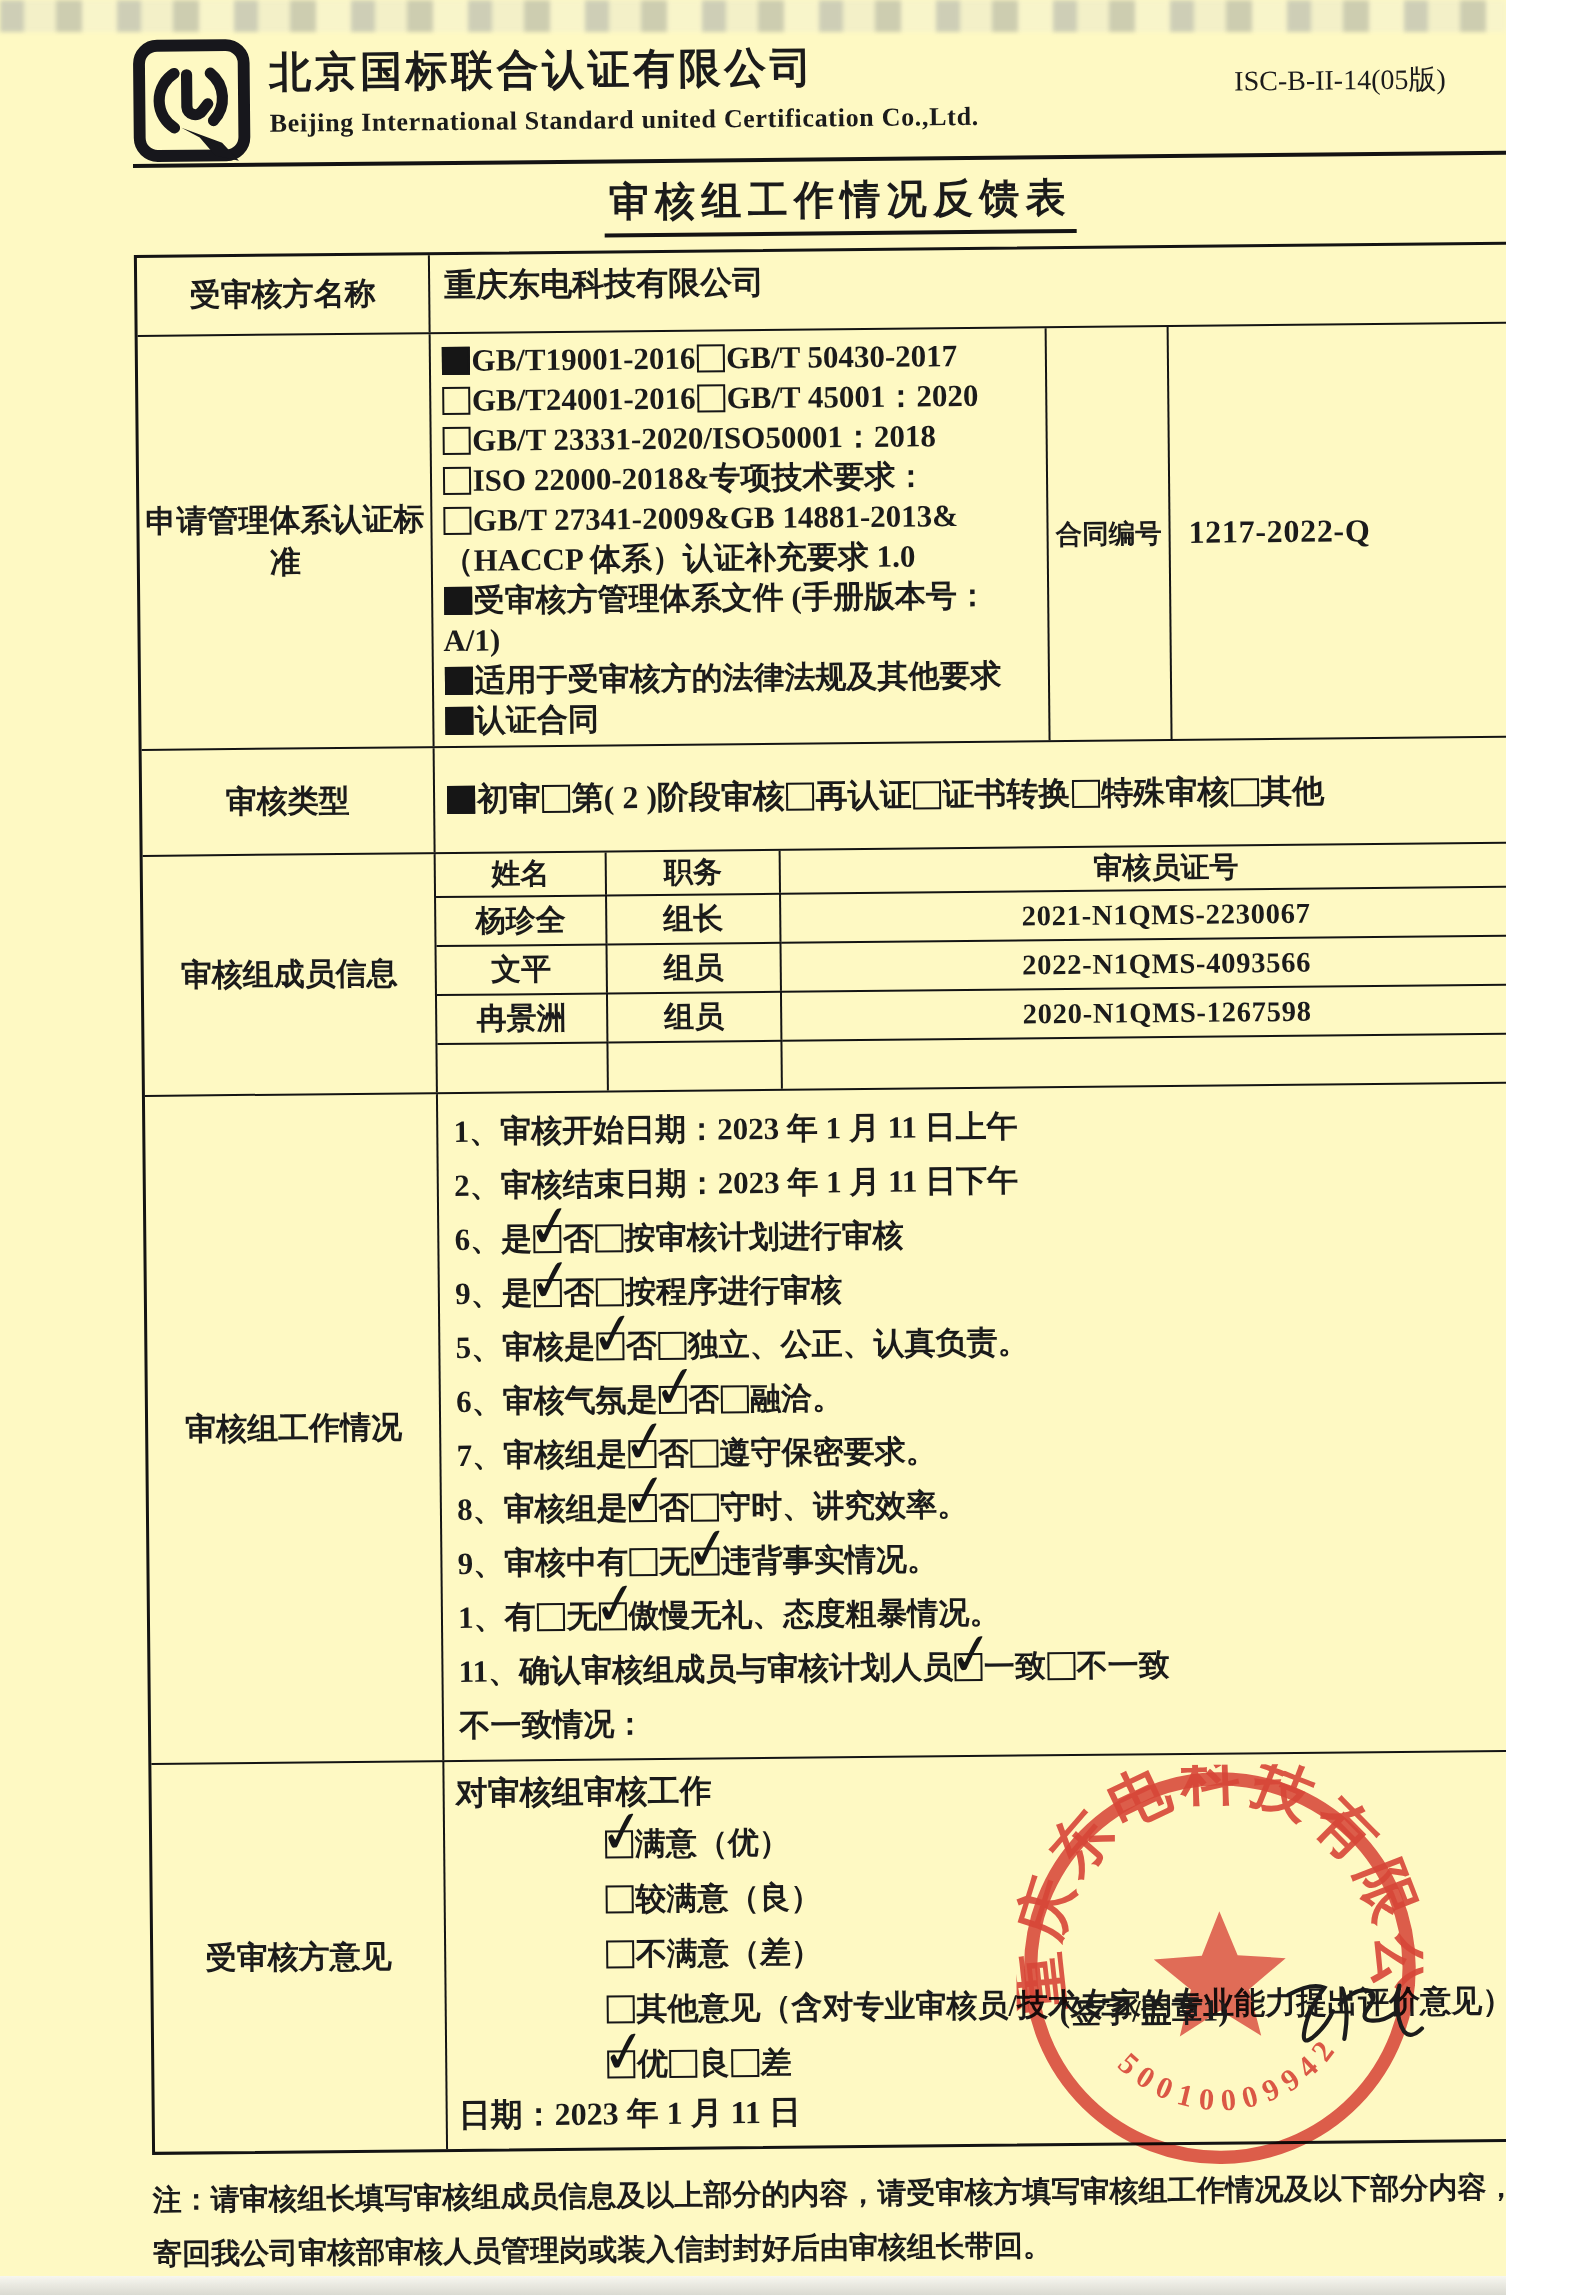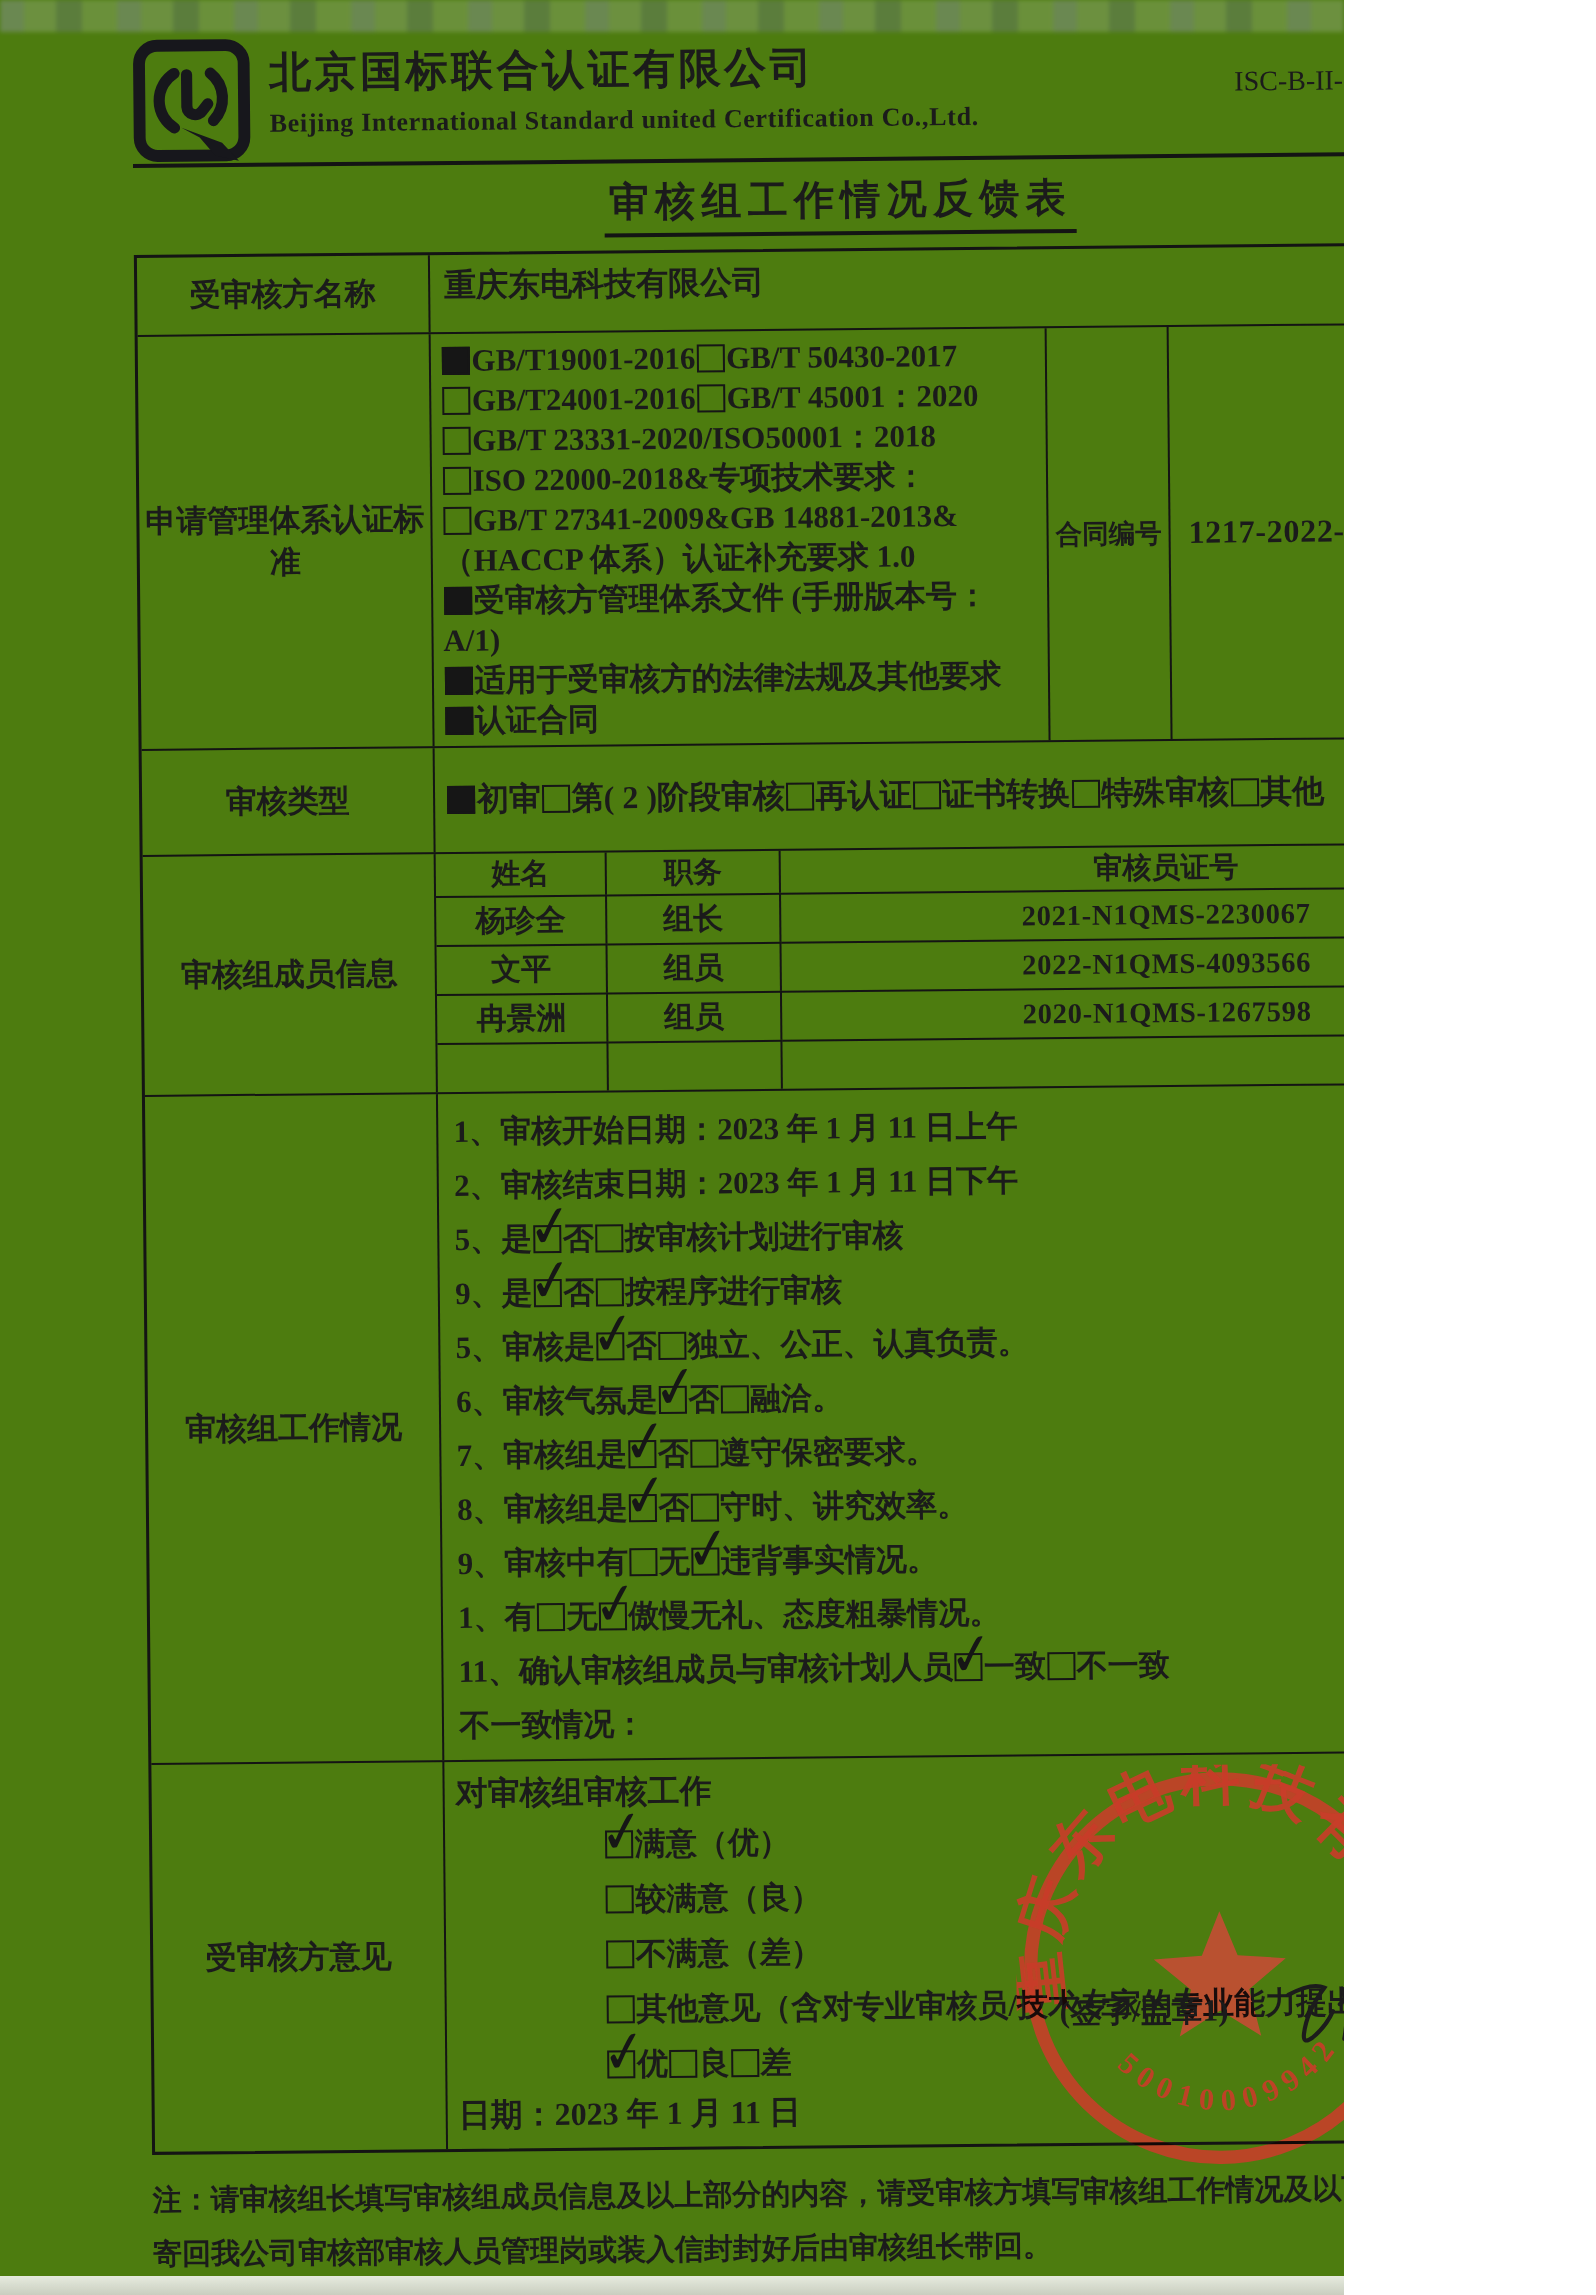--- a/index.html
+++ b/index.html
@@ -1,18 +1,18 @@
 <!DOCTYPE html>
 <html style="font-size:11px"><head>
 <meta charset="utf-8">
 <style>
   html,body { margin:0; padding:0; background:#ffffff; }
   .sheet {
-    position:relative; width:1344px; height:2295px;
-    background:#4d7c0f; overflow:hidden; color:#1b1b1b;
+    position:relative; width:1506px; height:2295px;
+    background:#fef9c3; overflow:hidden; color:#1b1b1b;
     font-family:"Liberation Serif","DejaVu Serif",serif;
   }
   
   .noise-top {
     position:absolute; left:0; top:0; width:100%; height:32px;
     background:repeating-linear-gradient(90deg,
       rgba(144,152,166,.55) 0 24px, rgba(205,209,216,.30) 24px 56px,
       rgba(118,127,143,.45) 56px 82px, rgba(226,228,232,.25) 82px 117px);
     filter:blur(2.1px); opacity:.8;
   }
@@ -208,21 +208,21 @@
           <div class="mcell"></div>
           <div class="mcell cert last"></div>
         </div>
       </div>
 
       <div class="frow">
         <div class="lcell">审核组工作情况</div>
         <div class="ccell work-cell">
           <div class="witem"><span>1、审核开始日期：2023 年 1 月 11 日上午</span></div>
           <div class="witem"><span>2、审核结束日期：2023 年 1 月 11 日下午</span></div>
-          <div class="witem"><span>5、是</span><span class="cb c"></span><span>否</span><span class="cb"></span><span>按审核计划进行审核</span></div>
+          <div class="witem"><span>6、是</span><span class="cb c"></span><span>否</span><span class="cb"></span><span>按审核计划进行审核</span></div>
           <div class="witem"><span>9、是</span><span class="cb c"></span><span>否</span><span class="cb"></span><span>按程序进行审核</span></div>
           <div class="witem"><span>5、审核是</span><span class="cb c"></span><span>否</span><span class="cb"></span><span>独立、公正、认真负责。</span></div>
           <div class="witem"><span>6、审核气氛是</span><span class="cb c"></span><span>否</span><span class="cb"></span><span>融洽。</span></div>
           <div class="witem"><span>7、审核组是</span><span class="cb c"></span><span>否</span><span class="cb"></span><span>遵守保密要求。</span></div>
           <div class="witem"><span>8、审核组是</span><span class="cb c"></span><span>否</span><span class="cb"></span><span>守时、讲究效率。</span></div>
           <div class="witem"><span>9、审核中有</span><span class="cb"></span><span>无</span><span class="cb c"></span><span>违背事实情况。</span></div>
           <div class="witem"><span>1、有</span><span class="cb"></span><span>无</span><span class="cb c"></span><span>傲慢无礼、态度粗暴情况。</span></div>
           <div class="witem"><span>11、确认审核组成员与审核计划人员</span><span class="cb c"></span><span>一致</span><span class="cb"></span><span>不一致</span></div>
           <div class="witem"><span>不一致情况：</span></div>
         </div>

